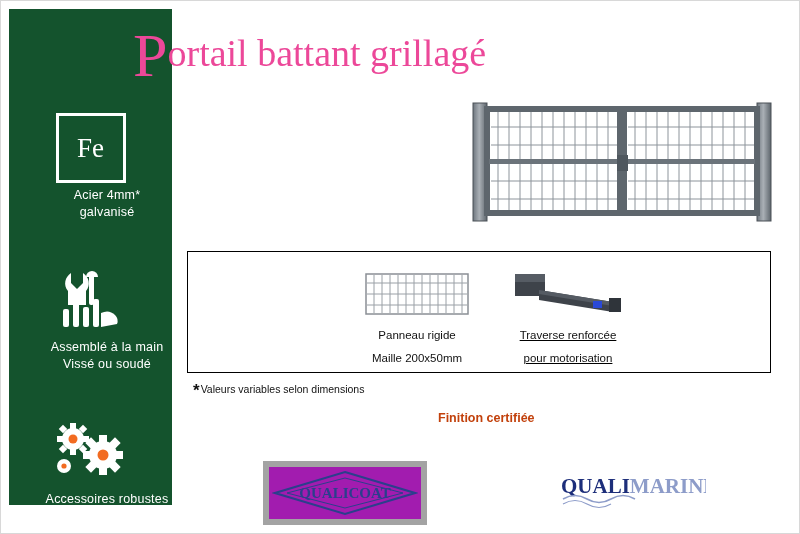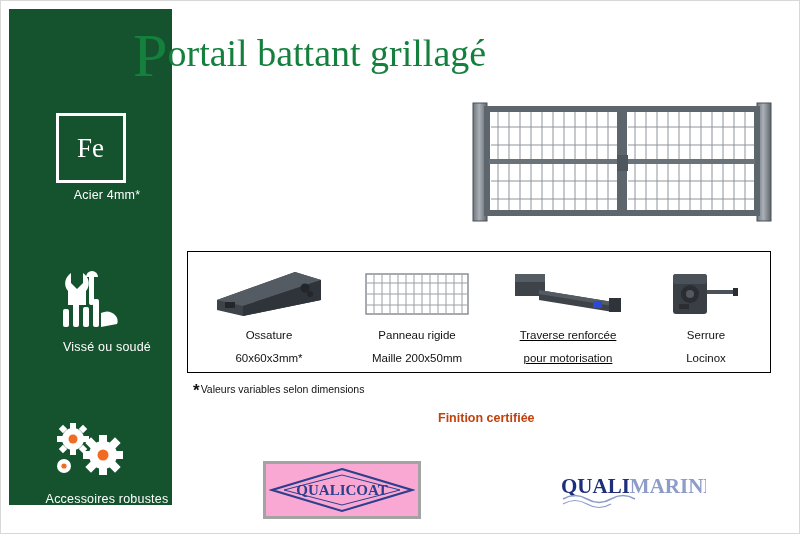--- a/index.html
+++ b/index.html
@@ -43,21 +43,21 @@
     color:#ffffff;
   }
   .f1{top:100px;}
   .f2{top:252px;}
   .f3{top:404px;}
 
   
   .title{
     position:absolute;left:132px;top:30px;
     font-family:"Liberation Serif", serif;
-    font-size:38px;color:#15803d;white-space:nowrap;
+    font-size:38px;color:#ec4899;white-space:nowrap;
   }
   .title .drop{
     font-size:62px;line-height:38px;vertical-align:-10px;
   }
 
   
   .gate-area{
     position:absolute;left:466px;top:86px;width:310px;height:140px;
   }
   
@@ -86,55 +86,57 @@
   }
   .footnote .star{font-size:17px;font-weight:bold;vertical-align:-3px;margin-right:1px;}
   .finition{
     position:absolute;left:437px;top:410px;
     font-size:12.5px;font-weight:bold;color:#c2410c;
   }
 
   
   .logo-qualicoat{
     position:absolute;left:262px;top:460px;width:152px;height:52px;
-    border:3px solid #a3a3a3;background:#f9a8d4;
+    border:6px solid #a3a3a3;background:#a21caf;
     display:flex;align-items:center;justify-content:center;
     overflow:hidden;
   }
   .logo-qualimarine{
     position:absolute;left:560px;top:468px;width:145px;height:40px;
   }
 </style>
 </head>
 <body>
 
 <div class="page">
 
   <div class="sidebar">
 
     <div class="feature f1">
       <div class="icon-wrap">
         <div class="fe-box">Fe</div>
       </div>
       <div class="cap">Acier 4mm*</div>
+      <div class="cap">galvanisé</div>
     </div>
 
     <div class="feature f2">
       <div class="icon-wrap">
         <svg width="72" height="62" viewBox="0 0 72 62" fill="#ffffff">
           <path d="M16 4 L16 14 L22 20 L28 14 L28 4 C34 8 36 16 31 22 L31 36 L13 36 L13 22 C8 16 10 8 16 4 Z"></path>
           <rect x="34" y="6" width="5" height="30" rx="2"></rect>
           <path d="M37 2 a6 6 0 0 1 6 6 l-12 0 a6 6 0 0 1 6 -6 z"></path>
           <rect x="8" y="40" width="6" height="18" rx="2"></rect>
           <rect x="18" y="34" width="6" height="24" rx="2"></rect>
           <rect x="28" y="38" width="6" height="20" rx="2"></rect>
           <rect x="38" y="30" width="6" height="28" rx="2"></rect>
           <path d="M46 44 q8 -4 14 2 q4 4 2 9 l-16 3 z"></path>
         </svg>
       </div>
+      <div class="cap">Assemblé à la main</div>
       <div class="cap">Vissé ou soudé</div>
     </div>
 
     <div class="feature f3">
       <div class="icon-wrap">
         <svg width="80" height="62" viewBox="0 0 80 62" fill="#ffffff">
           <g>
             <circle cx="22" cy="18" r="11"></circle>
             <circle cx="22" cy="18" r="4.5" fill="#f26b21"></circle>
             <g>
@@ -231,34 +233,20 @@
 
       <rect x="22" y="72" width="129" height="5" fill="#6b737a"></rect>
       <rect x="159" y="72" width="129" height="5" fill="#6b737a"></rect>
 
       <rect x="150" y="68" width="11" height="16" fill="#4f575e"></rect>
     </svg>
   </div>
 
   <div class="compbox">
 
-    <div class="comp c1">
-      <div class="art">
-        <svg width="120" height="54" viewBox="0 0 120 54">
-          <polygon points="8,34 86,6 112,14 112,34 34,50 8,44" fill="#3e434a"></polygon>
-          <polygon points="8,34 86,6 112,14 34,40" fill="#555b63"></polygon>
-          <polygon points="34,40 112,14 112,34 34,50" fill="#2f343a"></polygon>
-          <circle cx="96" cy="22" r="4.5" fill="#23272c"></circle>
-          <circle cx="101" cy="28" r="3" fill="#23272c"></circle>
-          <rect x="16" y="36" width="10" height="6" fill="#23272c"></rect>
-        </svg>
-      </div>
-      <div class="lbl">Ossature</div>
-      <div class="lbl">60x60x3mm*</div>
-    </div>
 
     <div class="comp c2">
       <div class="art">
         <svg width="108" height="50" viewBox="0 0 108 50">
           <rect x="3" y="4" width="102" height="40" fill="#ffffff" stroke="#8a8f95" stroke-width="1.5"></rect>
           <g stroke="#9aa0a6" stroke-width="1">
             <line x1="11" y1="5" x2="11" y2="43"></line>
               <line x1="19" y1="5" x2="19" y2="43"></line>
             <line x1="27" y1="5" x2="27" y2="43"></line>
               <line x1="35" y1="5" x2="35" y2="43"></line>
@@ -288,35 +276,20 @@
           <polygon points="30,22 104,34 104,44 30,32" fill="#3e434a"></polygon>
           <polygon points="30,22 104,34 104,38 30,26" fill="#555b63"></polygon>
           <rect x="84" y="33" width="9" height="7" fill="#2a49d6"></rect>
           <rect x="100" y="30" width="12" height="14" fill="#2f343a"></rect>
         </svg>
       </div>
       <div class="lbl">Traverse renforcée</div>
       <div class="lbl">pour motorisation</div>
     </div>
 
-    <div class="comp c4">
-      <div class="art">
-        <svg width="86" height="52" viewBox="0 0 86 52">
-          <rect x="10" y="6" width="34" height="40" rx="3" fill="#3a3f45"></rect>
-          <rect x="10" y="6" width="34" height="10" rx="3" fill="#4b5158"></rect>
-          <circle cx="27" cy="26" r="9" fill="#2a2e33"></circle>
-          <circle cx="27" cy="26" r="4" fill="#53595f"></circle>
-          <rect x="44" y="22" width="30" height="4" fill="#4b5158"></rect>
-          <rect x="70" y="20" width="5" height="8" fill="#2a2e33"></rect>
-          <rect x="16" y="36" width="10" height="5" fill="#2a2e33"></rect>
-        </svg>
-      </div>
-      <div class="lbl">Serrure</div>
-      <div class="lbl">Locinox</div>
-    </div>
   </div>
 
   <div class="footnote">
     <span class="star">*</span><span>Valeurs variables selon dimensions</span>
   </div>
 
   <div class="finition">Finition certifiée</div>
 
   <div class="logo-qualicoat">
     <svg width="146" height="48" viewBox="0 0 146 48">

